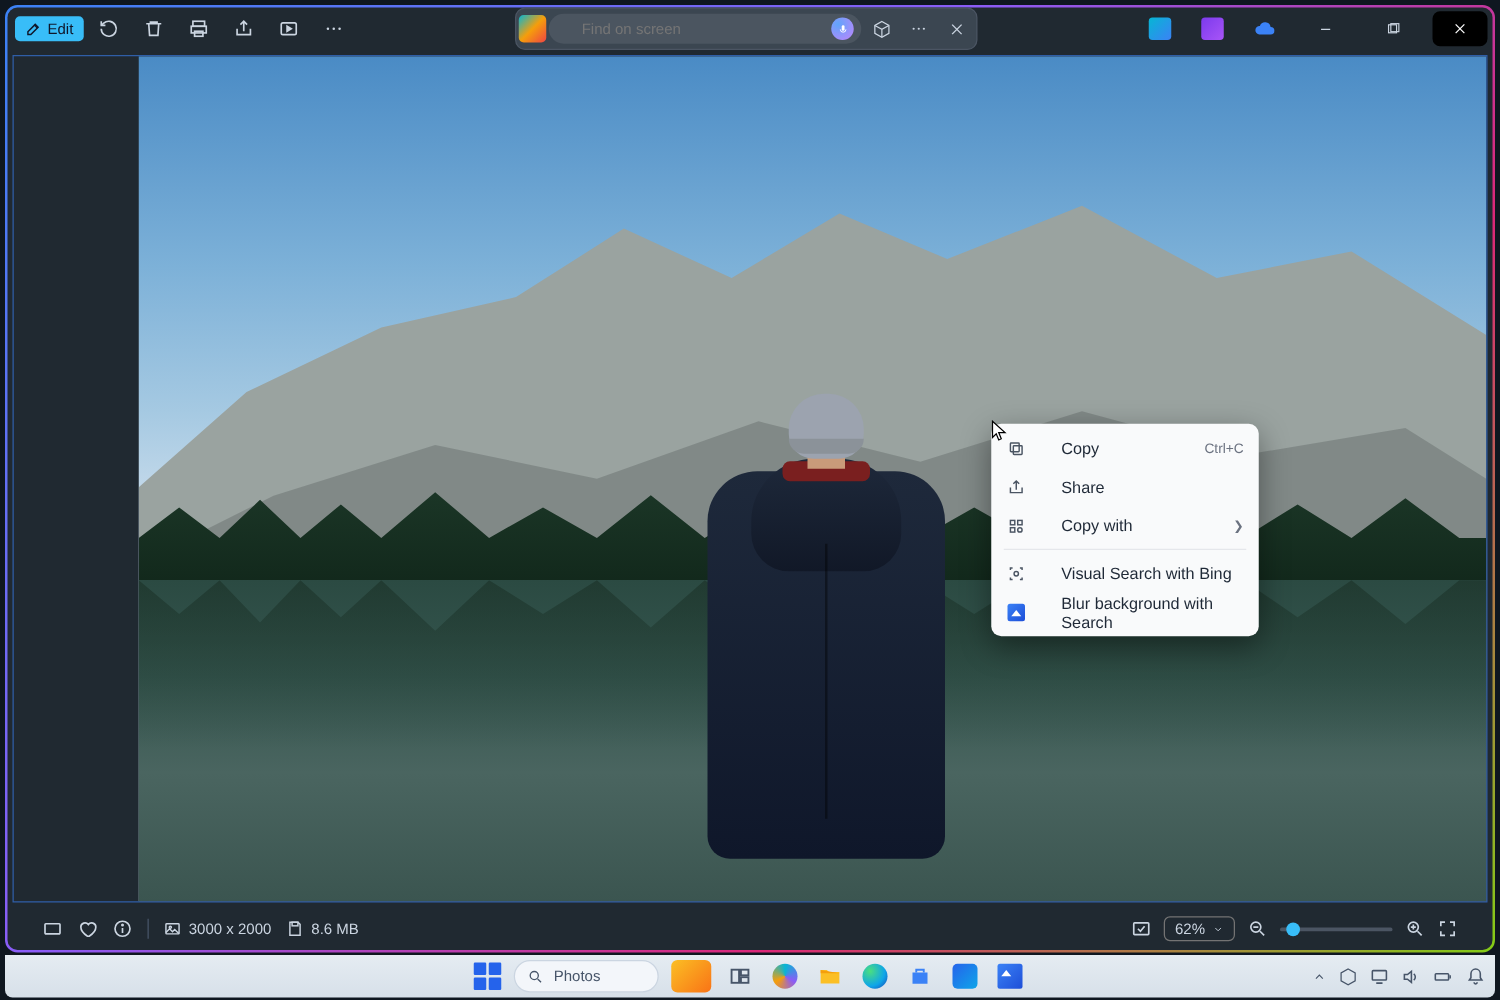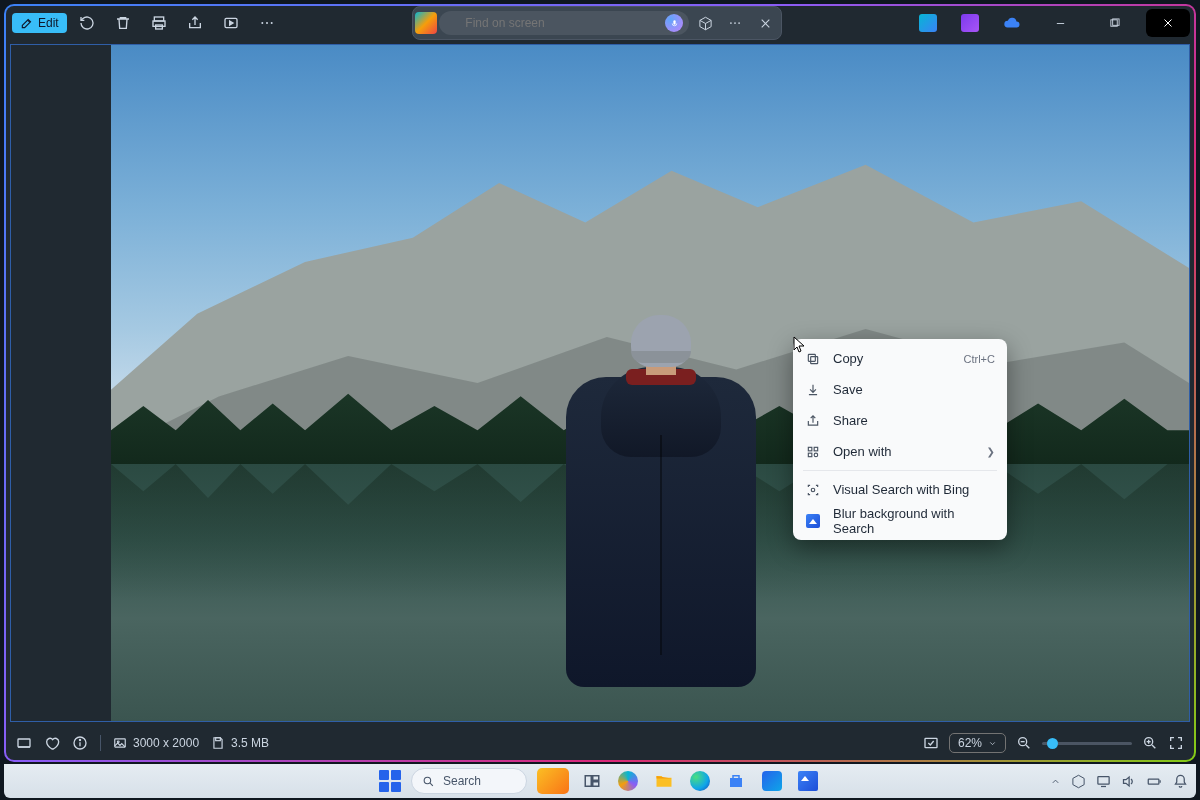--- a/index.html
+++ b/index.html
@@ -84,36 +84,36 @@
   .hood { position:absolute; left:50%; top:52px; transform:translateX(-50%); width:120px; height:90px;
     background:linear-gradient(180deg,#1e293b,#111827); border-radius:50px 50px 30px 30px; }
   .seam { position:absolute; left:50%; top:120px; transform:translateX(-50%); width:2px; height:220px; background:rgba(0,0,0,.4); }
 
   
   .ctx {
     position:absolute; left:793px; top:339px; width:214px;
     background:#f9fafb; border-radius:8px; box-shadow:0 8px 24px rgba(0,0,0,.4);
     padding:4px 0; font-size:13px; color:#1f2937;
   }
-  .ctx-item { display:flex; align-items:center; height:31px; padding:0 12px; cursor:pointer; gap:12px; }
+  .ctx-item { display:flex; align-items:center; height:31px; padding:0 12px; cursor:pointer; gap:28px; }
   .ctx-ico { width:16px; display:flex; align-items:center; justify-content:center; color:#4b5563; }
   .ctx-label { flex:1; }
   .ctx-accel { font-size:11px; color:#6b7280;margin-left:17px; }
   .ctx-chev { font-size:10px; color:#6b7280; }
   .ctx-sep { height:1px; background:#e5e7eb; margin:3px 10px; }
   .photos-ico { width:14px; height:14px; background:linear-gradient(135deg,#3b82f6,#1d4ed8); border-radius:2px; position:relative; }
   .photos-ico::after{content:"";position:absolute;left:3px;top:5px;width:0;height:0;border-left:4px solid transparent;border-right:4px solid transparent;border-bottom:5px solid #fff;}
   .paint-ico { width:14px; height:14px; background:linear-gradient(135deg,#fff,#e5e7eb); border:1px solid #cbd5e1; border-radius:2px; position:relative; }
   .paint-ico::after{content:"";position:absolute;left:2px;top:2px;width:4px;height:4px;background:linear-gradient(135deg,#ef4444,#3b82f6,#fbbf24);border-radius:1px;}
 
   
   .cursor-ptr { position:absolute; left:793px; top:336px; z-index:50; pointer-events:none; }
 
   
-  .statusbar { height:34px; display:flex; align-items:center; padding:0 10px; color:#cbd5e1; font-size:12px; gap:12px; }
+  .statusbar { height:34px; display:flex; align-items:center; padding:0 28px; color:#cbd5e1; font-size:12px; gap:12px; }
   .sb-left { display:flex; align-items:center; gap:12px; }
   .sb-right { margin-left:auto; display:flex; align-items:center; gap:10px; }
   .zoom-pill { border:1px solid #737373; border-radius:5px; padding:2px 8px; display:flex; align-items:center; gap:6px; }
   .zoom-track { width:90px; height:3px; background:#4b5563; border-radius:2px; position:relative; }
   .zoom-thumb { position:absolute; left:6%; top:-4px; width:11px; height:11px; border-radius:50%; background:#38bdf8; }
   .sb-ico { cursor:pointer; }
   .vr { width:1px; height:16px; background:#475569; }
 
   
   .taskbar {
@@ -302,21 +302,21 @@
               <circle cx="9" cy="10" r="1.5"></circle>
               <path d="M3 17l5-5 4 4 3-3 6 6"></path>
             </svg>
           <span>3000 x 2000</span>
         </span>
         <span style="display:flex;align-items:center;gap:6px">
           <svg width="14" height="14" viewBox="0 0 24 24" fill="none" stroke="currentColor" stroke-width="2">
               <path d="M5 3h11l3 3v15H5V3z"></path>
               <rect x="8" y="3" width="8" height="5"></rect>
             </svg>
-          <span>3.5 MB</span>
+          <span>8.6 MB</span>
         </span>
       </div>
       <div class="sb-right">
         <span class="sb-ico">
           <svg width="16" height="16" viewBox="0 0 24 24" fill="none" stroke="currentColor" stroke-width="2">
               <rect x="3" y="5" width="18" height="14" rx="1"></rect>
               <path d="M8 12l3 3 5-6"></path>
             </svg>
         </span>
         <div class="zoom-pill">
@@ -360,47 +360,39 @@
 <div class="ctx">
   <div class="ctx-item">
     <span class="ctx-ico">
         <svg width="14" height="14" viewBox="0 0 24 24" fill="none" stroke="currentColor" stroke-width="2">
           <rect x="8" y="8" width="12" height="12" rx="1"></rect>
           <rect x="4" y="4" width="12" height="12" rx="1"></rect>
         </svg>
       </span>
     <span class="ctx-label">Copy</span>
     <span class="ctx-accel">Ctrl+C</span>
-  </div>
-  <div class="ctx-item">
-    <span class="ctx-ico">
-        <svg width="14" height="14" viewBox="0 0 24 24" fill="none" stroke="currentColor" stroke-width="2">
-          <path d="M12 3v12M7 11l5 5 5-5M5 20h14"></path>
-        </svg>
-      </span>
-    <span class="ctx-label">Save</span>
   </div>
   <div class="ctx-item">
     <span class="ctx-ico">
         <svg width="14" height="14" viewBox="0 0 24 24" fill="none" stroke="currentColor" stroke-width="2">
           <path d="M4 12v7h16v-7M12 3v12M8 7l4-4 4 4"></path>
         </svg>
       </span>
     <span class="ctx-label">Share</span>
   </div>
   <div class="ctx-item">
     <span class="ctx-ico">
         <svg width="14" height="14" viewBox="0 0 24 24" fill="none" stroke="currentColor" stroke-width="2">
           <rect x="4" y="4" width="6" height="6"></rect>
           <rect x="14" y="4" width="6" height="6"></rect>
           <rect x="4" y="14" width="6" height="6"></rect>
           <circle cx="17" cy="17" r="3"></circle>
         </svg>
       </span>
-    <span class="ctx-label">Open with</span>
+    <span class="ctx-label">Copy with</span>
     <span class="ctx-chev">❯</span>
   </div>
   <div class="ctx-sep"></div>
   <div class="ctx-item">
     <span class="ctx-ico">
         <svg width="14" height="14" viewBox="0 0 24 24" fill="none" stroke="currentColor" stroke-width="2">
           <path d="M4 7V4h3M20 7V4h-3M4 17v3h3M20 17v3h-3"></path>
           <circle cx="12" cy="12" r="3"></circle>
         </svg>
       </span>
@@ -424,21 +416,21 @@
         <div></div>
         <div></div>
         <div></div>
         <div></div>
       </div>
     <div class="tb-search">
       <svg width="13" height="13" viewBox="0 0 24 24" fill="none" stroke="currentColor" stroke-width="2">
           <circle cx="10" cy="10" r="6"></circle>
           <line x1="15" y1="15" x2="20" y2="20"></line>
         </svg>
-      <span>Search</span>
+      <span>Photos</span>
     </div>
     <div class="tb-app" style="background:linear-gradient(135deg,#fbbf24,#f97316);border-radius:5px;width:32px"></div>
     <div class="tb-app">
         <svg width="18" height="18" viewBox="0 0 24 24" fill="none" stroke="#475569" stroke-width="2">
           <rect x="3" y="5" width="8" height="14"></rect>
           <rect x="13" y="5" width="8" height="6"></rect>
           <rect x="13" y="13" width="8" height="6"></rect>
         </svg>
       </div>
     <div class="tb-app">

